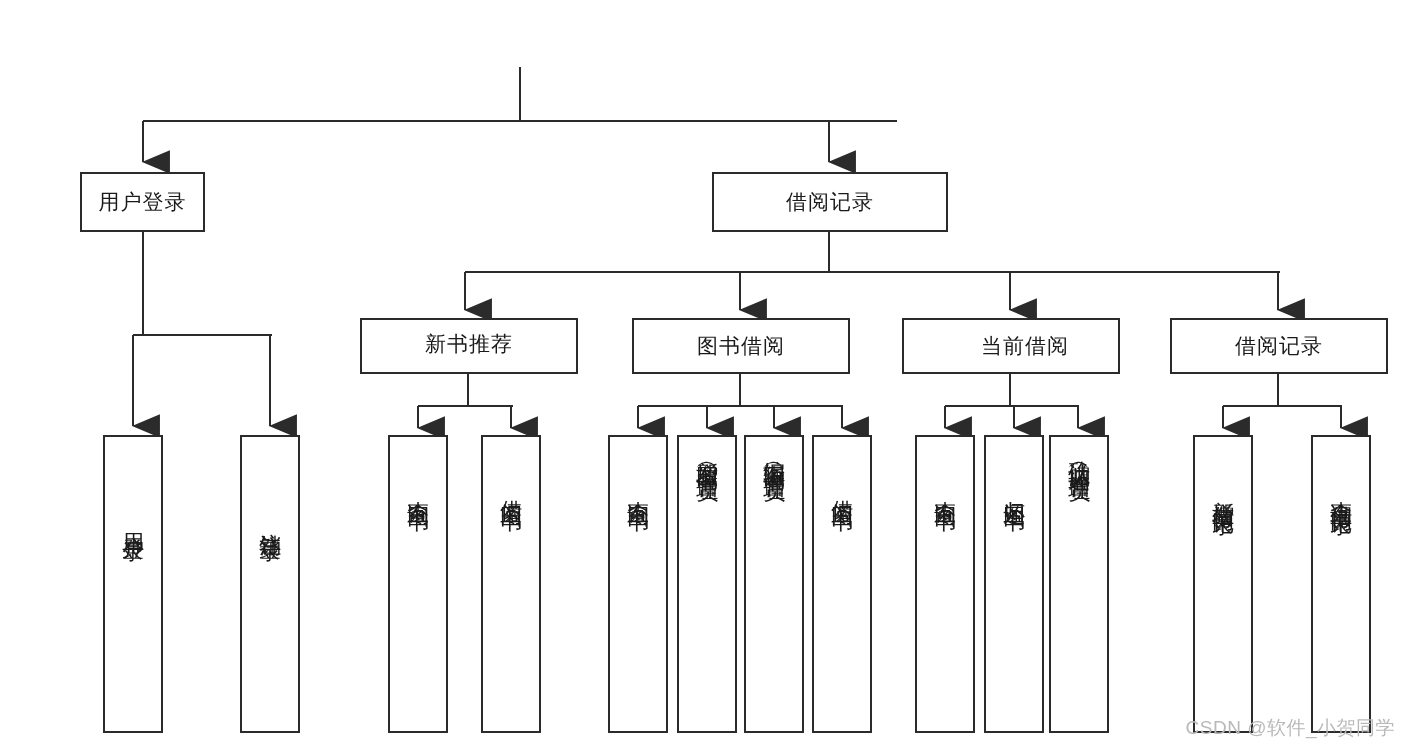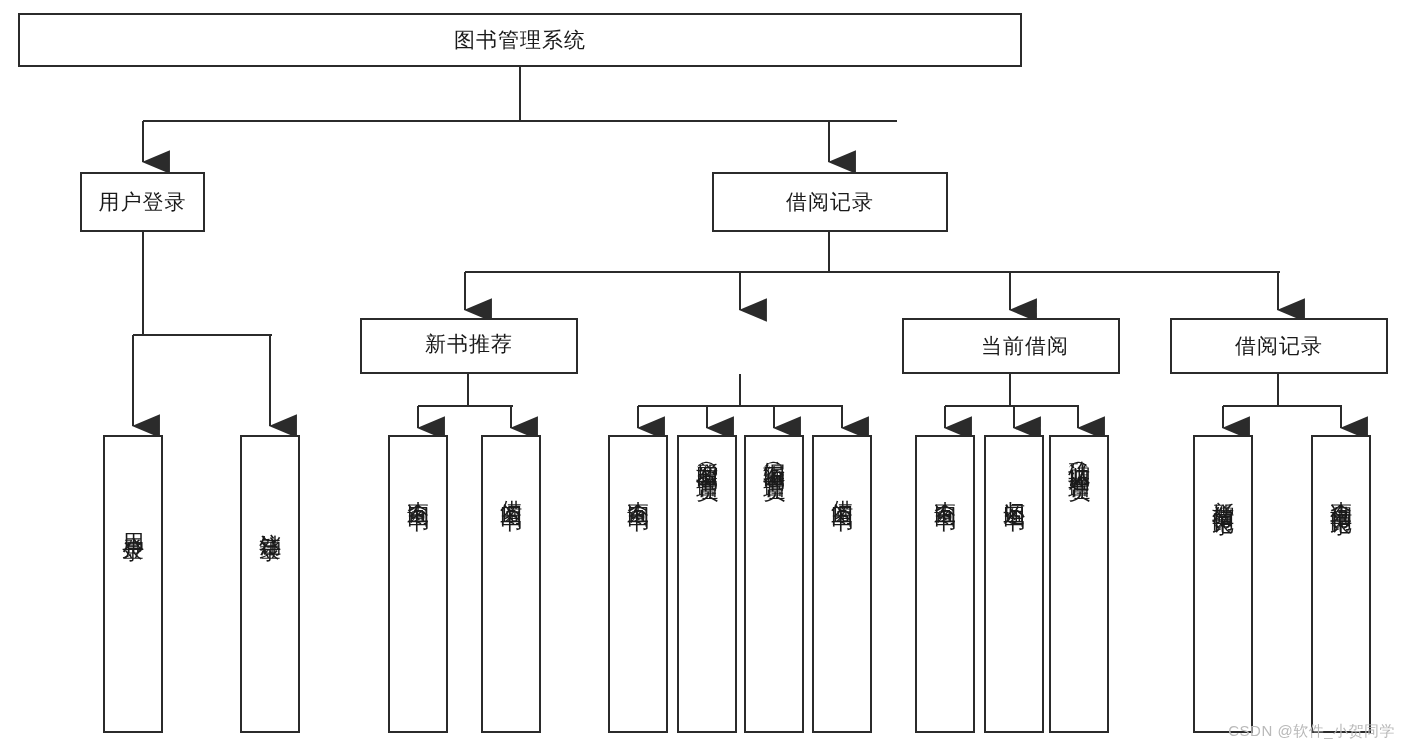--- a/index.html
+++ b/index.html
@@ -43,21 +43,21 @@
     white-space:nowrap;
     display:block;
   }
   .node.vertical.mid .label{ margin-top:72px; }
   .node.vertical.mid2 .label{ margin-top:40px; }
 
   #watermark{
     position:absolute;
     right:10px;
     bottom:6px;
-    font-size:15px;
+    font-size:19px;
     color:#b9b9b9;
     letter-spacing:0.5px;
     white-space:nowrap;
     pointer-events:none;
   }
 </style>
 </head>
 <body>
 
 <div id="canvas">
@@ -107,33 +107,33 @@
       <path d="M 1014 406 L 1014 428" marker-end="url(#arrow)"></path>
       <path d="M 1078 406 L 1078 428" marker-end="url(#arrow)"></path>
 
       <path d="M 1278 374 L 1278 406"></path>
       <path d="M 1223 406 L 1342 406"></path>
       <path d="M 1223 406 L 1223 428" marker-end="url(#arrow)"></path>
       <path d="M 1341 406 L 1341 428" marker-end="url(#arrow)"></path>
     </g>
   </svg>
 
-  <div class="node" style="left:18px;top:13px;width:1004px;height:54px;">
-    <span class="label">图书管理系统</span>
-  </div>
 
   <div class="node" style="left:80px;top:172px;width:125px;height:60px;">
     <span class="label">用户登录</span>
   </div>
   <div class="node" style="left:712px;top:172px;width:236px;height:60px;">
     <span class="label">借阅记录</span>
   </div>
 
   <div class="node" style="left:360px;top:318px;width:218px;height:56px;font-family:Liberation Mono, monospace;">
     <span class="label">新书推荐</span>
+  </div>
+  <div class="node" style="left:632px;top:318px;width:218px;height:56px;">
+    <span class="label">图书借阅</span>
   </div>
   <div class="node" style="left:902px;top:318px;width:218px;height:56px;padding-left:28px;">
     <span class="label">当前借阅</span>
   </div>
   <div class="node" style="left:1170px;top:318px;width:218px;height:56px;">
     <span class="label">借阅记录</span>
   </div>
 
   <div class="node vertical mid" style="left:103px;top:435px;width:60px;height:298px;">
     <span class="label">用户登录</span>

